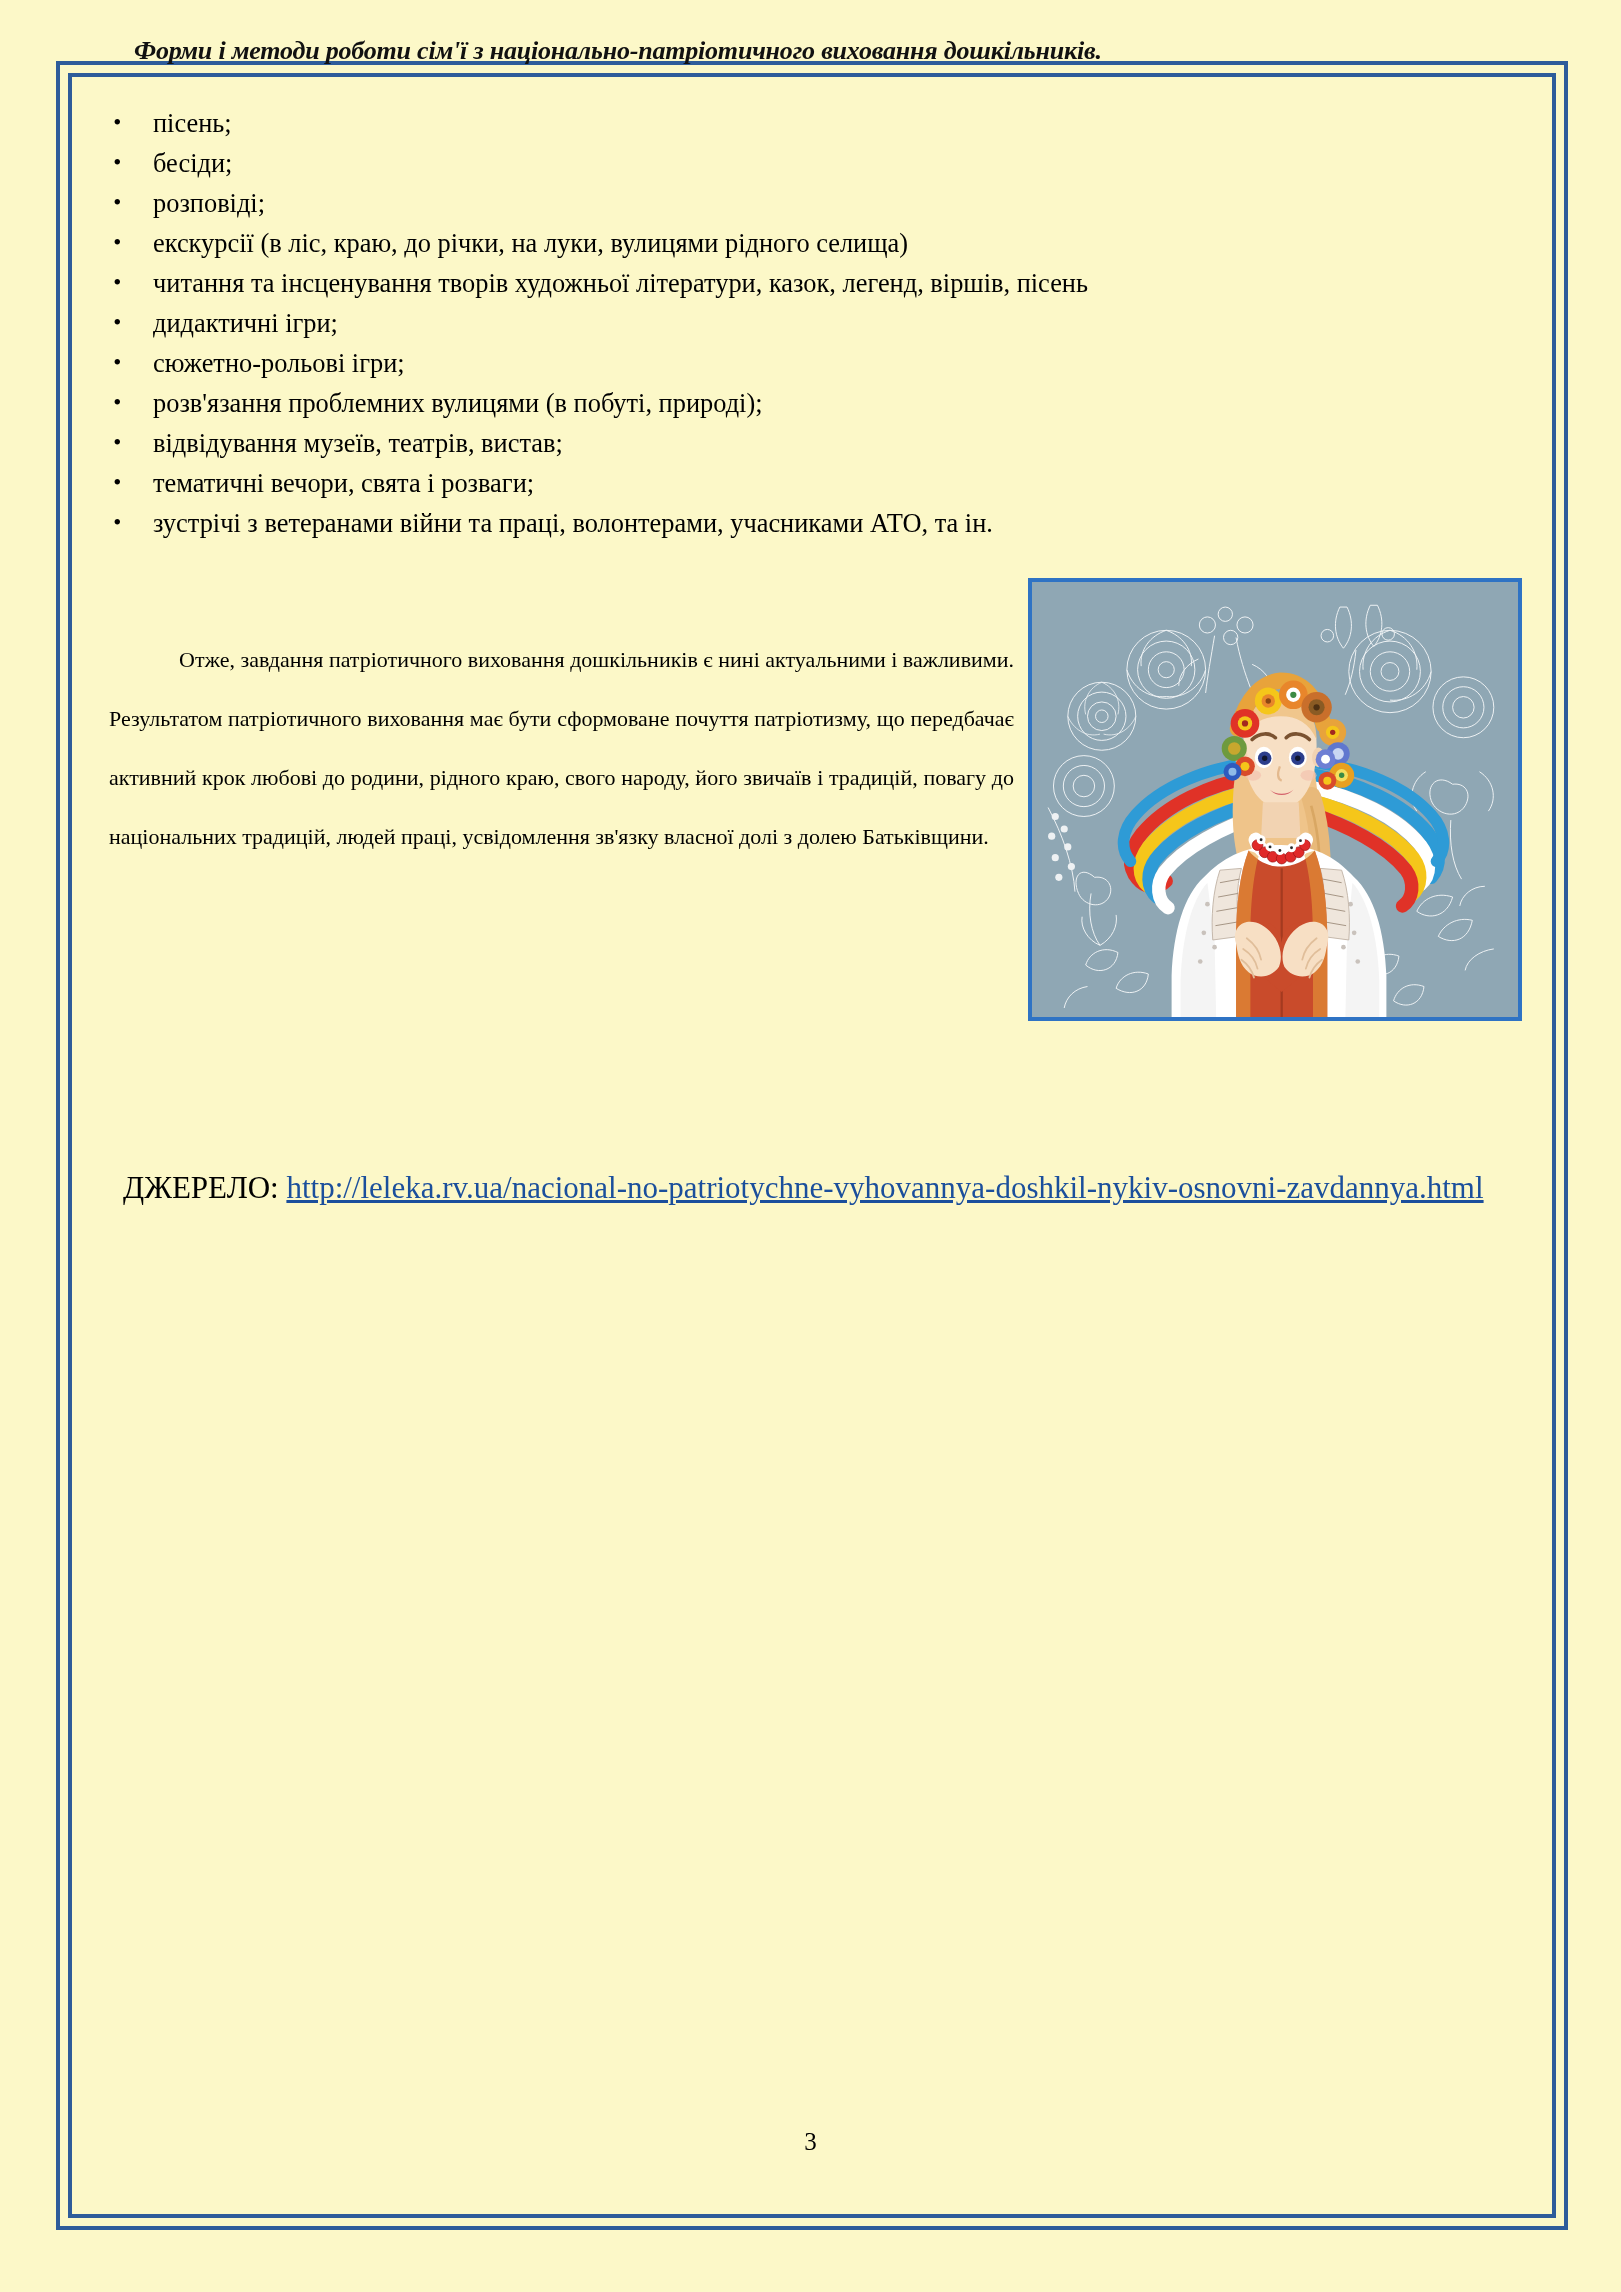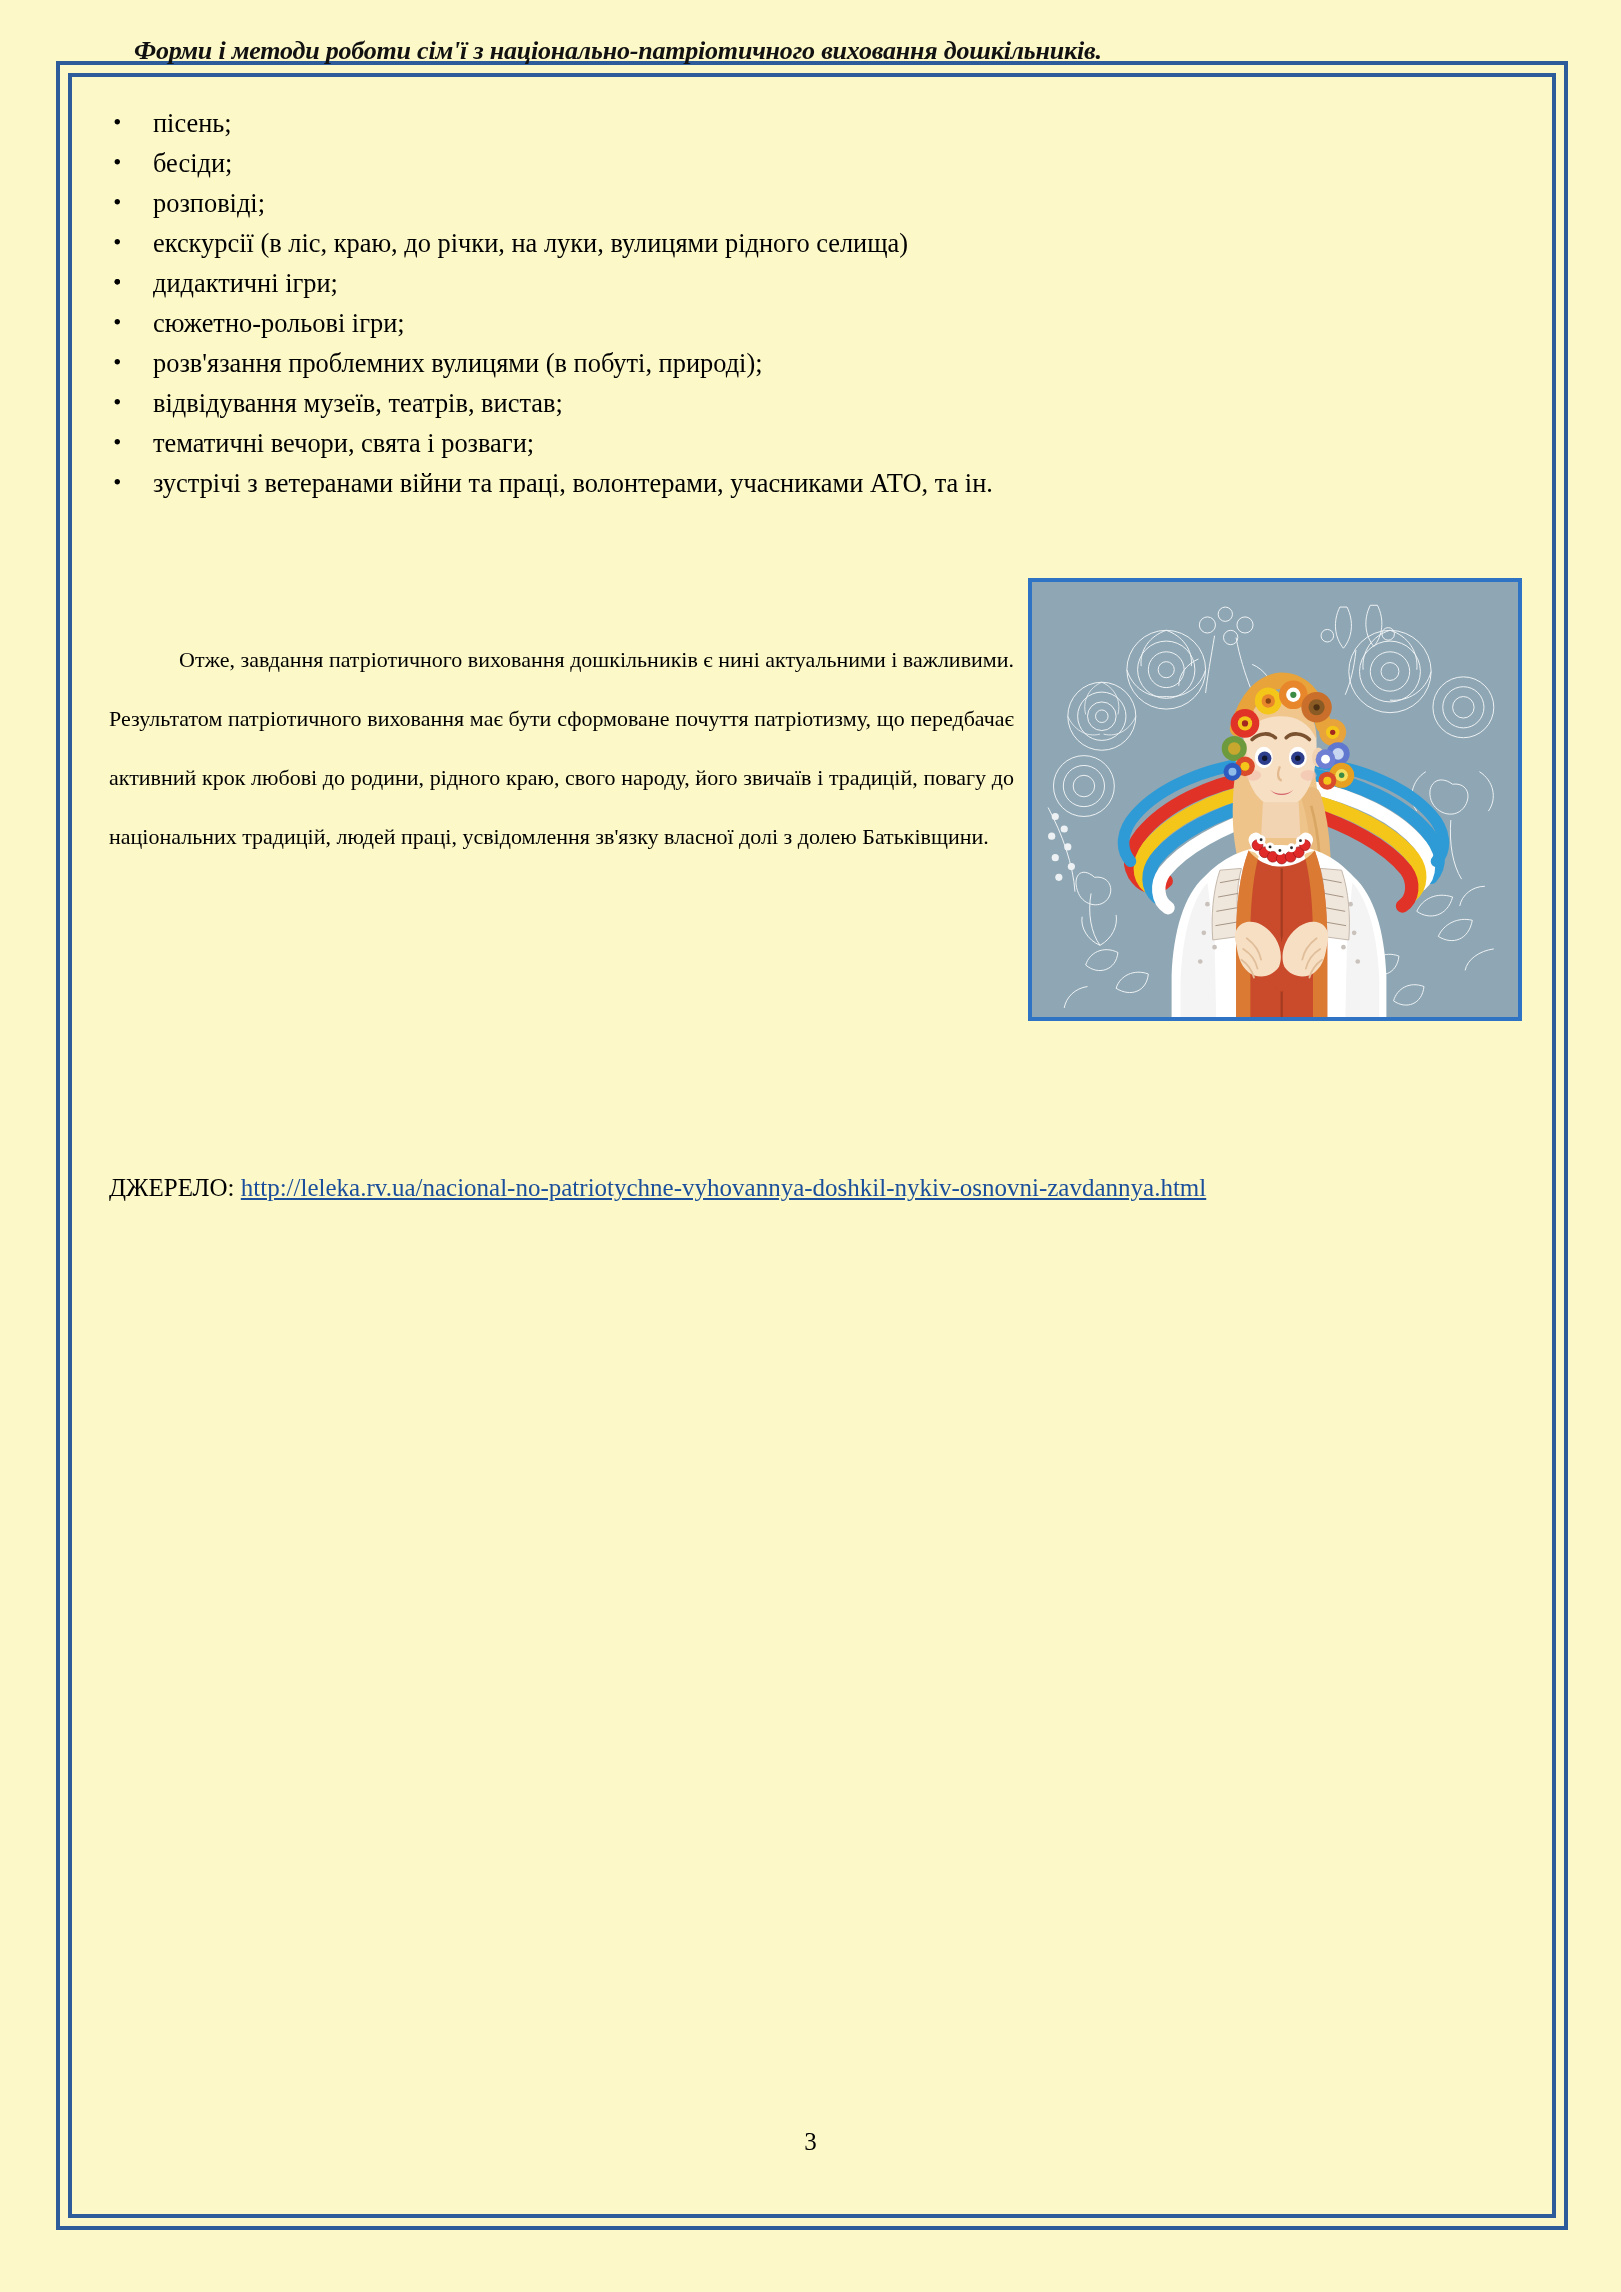--- a/index.html
+++ b/index.html
@@ -108,24 +108,24 @@
     font-size: 22px;
     line-height: 59px;
     text-align: justify;
     text-indent: 70px;
     color: #000;
   }
 
   
   #source-block {
     position: absolute;
-    left: 109px;
+    left: 123px;
     top: 1164px;
     width: 1361px;
-    font-size: 25px;
+    font-size: 31px;
     line-height: 47px;
     color: #000;
   }
   #source-label { color: #000; }
   #source-url {
     color: #1B4F9C;
     text-decoration: underline;
     word-break: break-all;
   }
 
@@ -163,20 +163,21 @@
     <li>
       <span class="bullet-dot">•</span>
       <span>розповіді;</span>
     </li>
     <li>
       <span class="bullet-dot">•</span>
       <span>екскурсії (в ліс, краю, до річки, на луки, вулицями рідного селища)</span>
     </li>
     <li>
       <span class="bullet-dot">•</span>
+      <span>читання та інсценування творів художньої літератури, казок, легенд, віршів, пісень</span>
     </li>
     <li>
       <span class="bullet-dot">•</span>
       <span>дидактичні ігри;</span>
     </li>
     <li>
       <span class="bullet-dot">•</span>
       <span>сюжетно-рольові ігри;</span>
     </li>
     <li>

